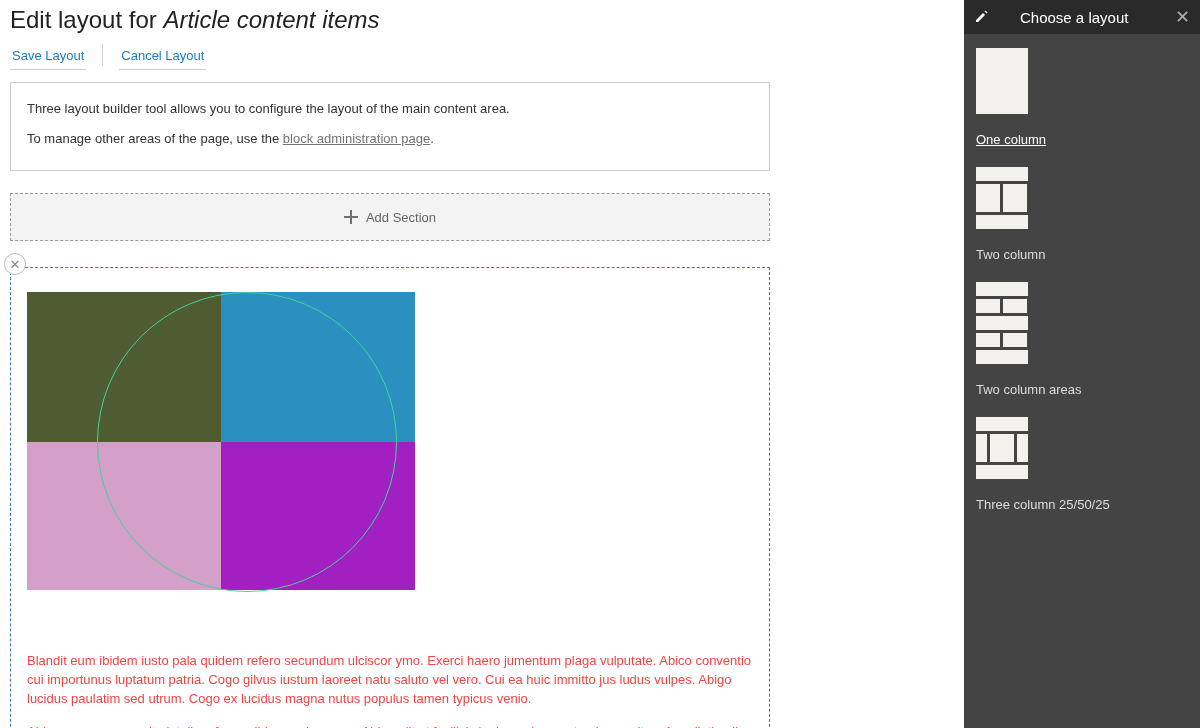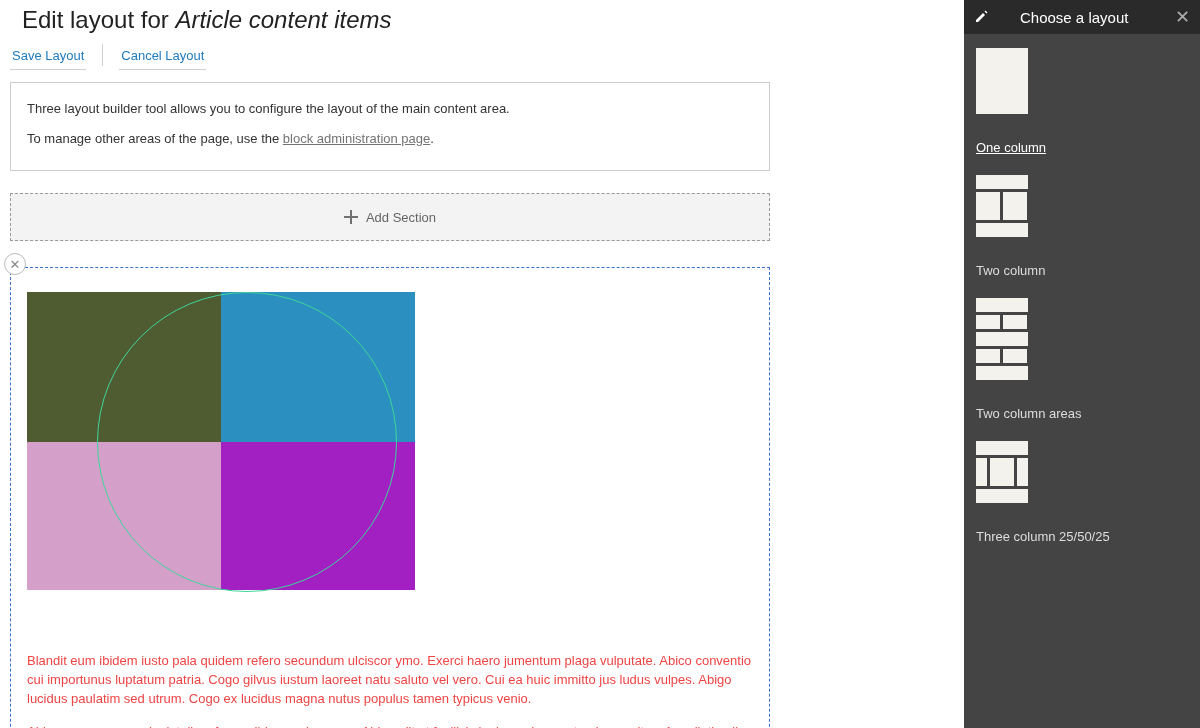--- a/index.html
+++ b/index.html
@@ -17,21 +17,21 @@
     width: 1200px;
     height: 728px;
     position: relative;
   }
   .main {
     flex: 1 1 auto;
     padding: 6px 10px 0 10px;
     box-sizing: border-box;
   }
   h1.page-title {
-    margin: 0 0 8px 12px;
+    margin: 0 0 8px 0;
     font-weight: 400;
     font-size: 24px;
     color: #222;
   }
   h1.page-title .italic { font-style: italic; }
 
   .tabs {
     display: flex;
     gap: 16px;
     margin: 4px 0 12px 0;
@@ -190,21 +190,21 @@
   }
   .layout-option .thumb .cell {
     background: #f4f2ec;
     height: 18px;
   }
   .layout-option .thumb.one .cell { width: 52px; height: 66px; }
   .layout-option .thumb.short .cell { height: 14px; }
 
   .layout-option .label {
     display: block;
-    margin-top: 22px;
+    margin-top: 14px;
     font-size: 13px;
     color: #ddd;
   }
   .layout-option.selected .label { text-decoration: underline; color: #fff; }
 
   
   .w-full { width: 52px; }
   .w-half { width: 24px; }
   .w-q    { width: 11px; }
   .w-mid50 { width: 24px; }

